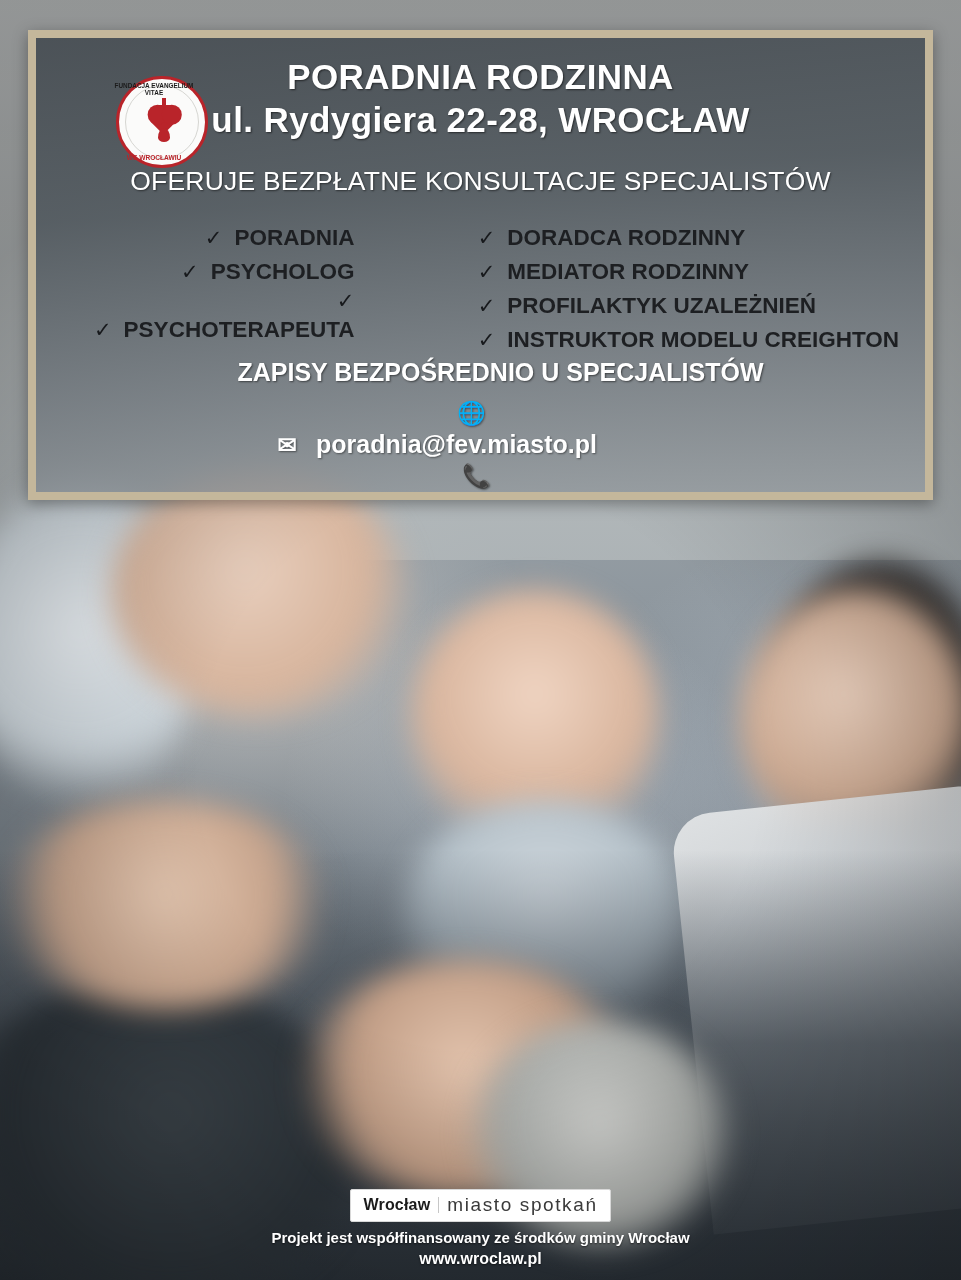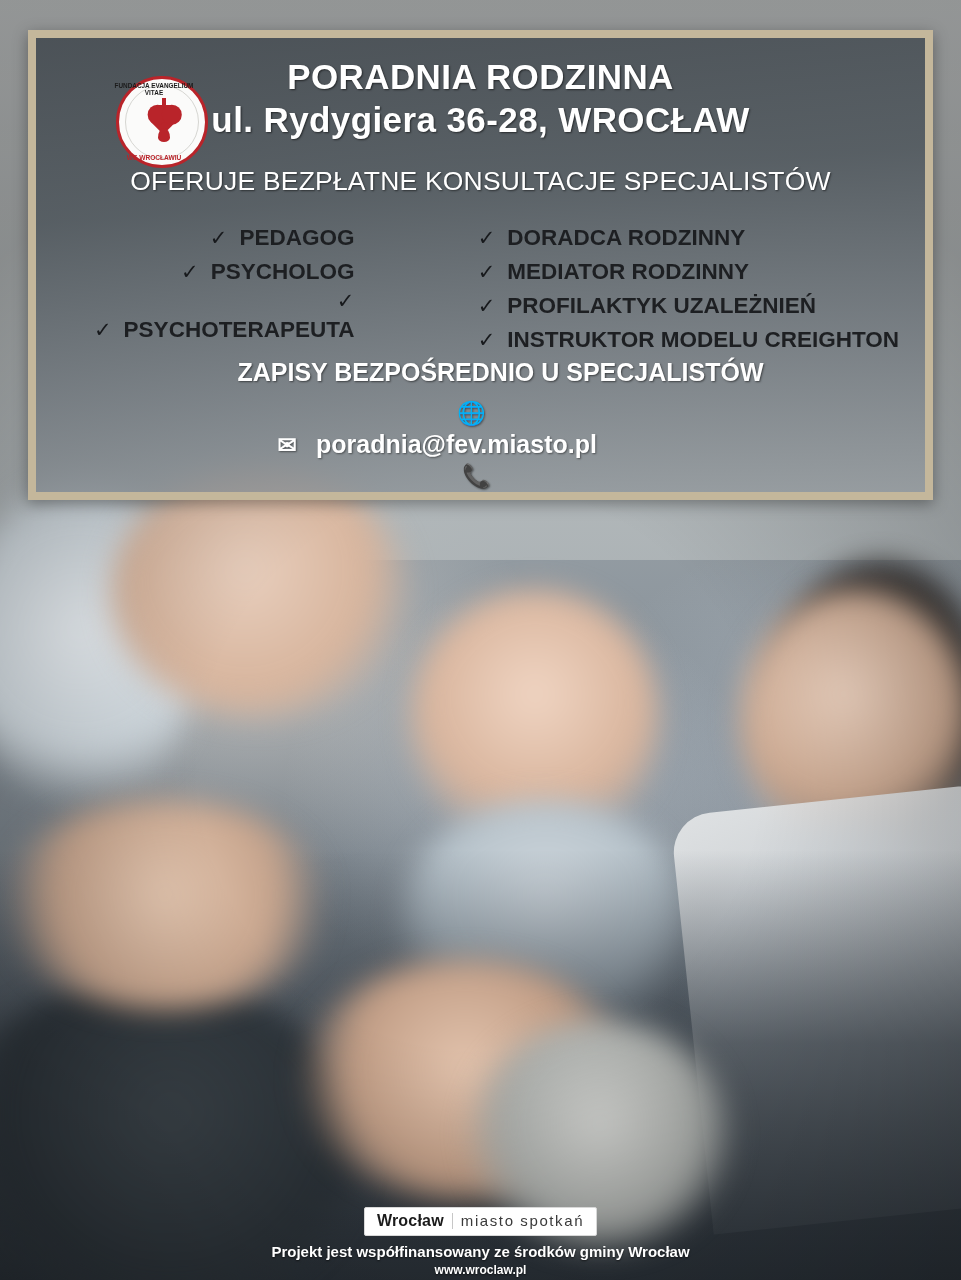--- a/index.html
+++ b/index.html
@@ -298,21 +298,21 @@
     font-size: 23px;
     flex: 0 0 30px;
   }
   .row-url  { padding-right: 18px; }
   .row-mail { padding-right: 92px; }
   .row-tel  { padding-right: 8px; }
 
   
   .footer {
     position: absolute;
-    left: 0; bottom: 2px; width: 100%;
+    left: 0; bottom: 10px; width: 100%;
     text-align: center;
     margin-top: 44px;
   }
   .wroclaw-logo {
     display: inline-flex;
     align-items: center;
     gap: 8px;
     background: #ffffff;
     border: 1px solid #d8d8d8;
     padding: 4px 12px 5px 12px;
@@ -322,33 +322,33 @@
   .wroclaw-name {
     font-weight: bold;
     font-size: 16px;
     color: #1b1b1b;
     letter-spacing: .2px;
   }
   .wroclaw-sep {
     width: 1px; height: 16px; background: #c7c7c7;
   }
   .wroclaw-tag {
-    font-size: 15px;
+    font-size: 19px;
     color: #3a3a3a;
     letter-spacing: 1.6px;
     text-align: center;
   }
   .footer-line {
     color: #ffffff;
     font-weight: bold;
     font-size: 15px;
     line-height: 1.35;
     text-shadow: 0 1px 2px rgba(0,0,0,.6);
   }
-  .footer-line.small { font-size: 12px; }
+  .footer-line.small { font-size: 16px; }
 </style>
 </head>
 <body>
 
 <div id="poster">
 
   <div class="photo">
     <div class="photo-wall"></div>
     <div class="photo-figure fig-boy-left-shirt"></div>
     <div class="photo-figure fig-boy-left"></div>
@@ -376,30 +376,30 @@
         <div class="logo-emblem">
           <div class="cross"></div>
           <div class="cross-bar"></div>
           <div class="heart"></div>
           <div class="flame"></div>
         </div>
       </div>
 
       <div class="header">
         <div class="title-line">PORADNIA RODZINNA</div>
-        <div class="title-line">ul. Rydygiera 36-28, WROCŁAW</div>
+        <div class="title-line">ul. Rydygiera 22-28, WROCŁAW</div>
       </div>
 
       <div class="subtitle">OFERUJE BEZPŁATNE KONSULTACJE SPECJALISTÓW</div>
 
       <div class="cols">
         <div class="col col-left">
           <div class="item">
             <span class="tick">✓</span>
-            <span>PEDAGOG</span>
+            <span>PORADNIA</span>
           </div>
           <div class="item">
             <span class="tick">✓</span>
             <span>PSYCHOLOG</span>
           </div>
           <div class="item">
             <span class="tick">✓</span>
           </div>
           <div class="item">
             <span class="tick">✓</span>

